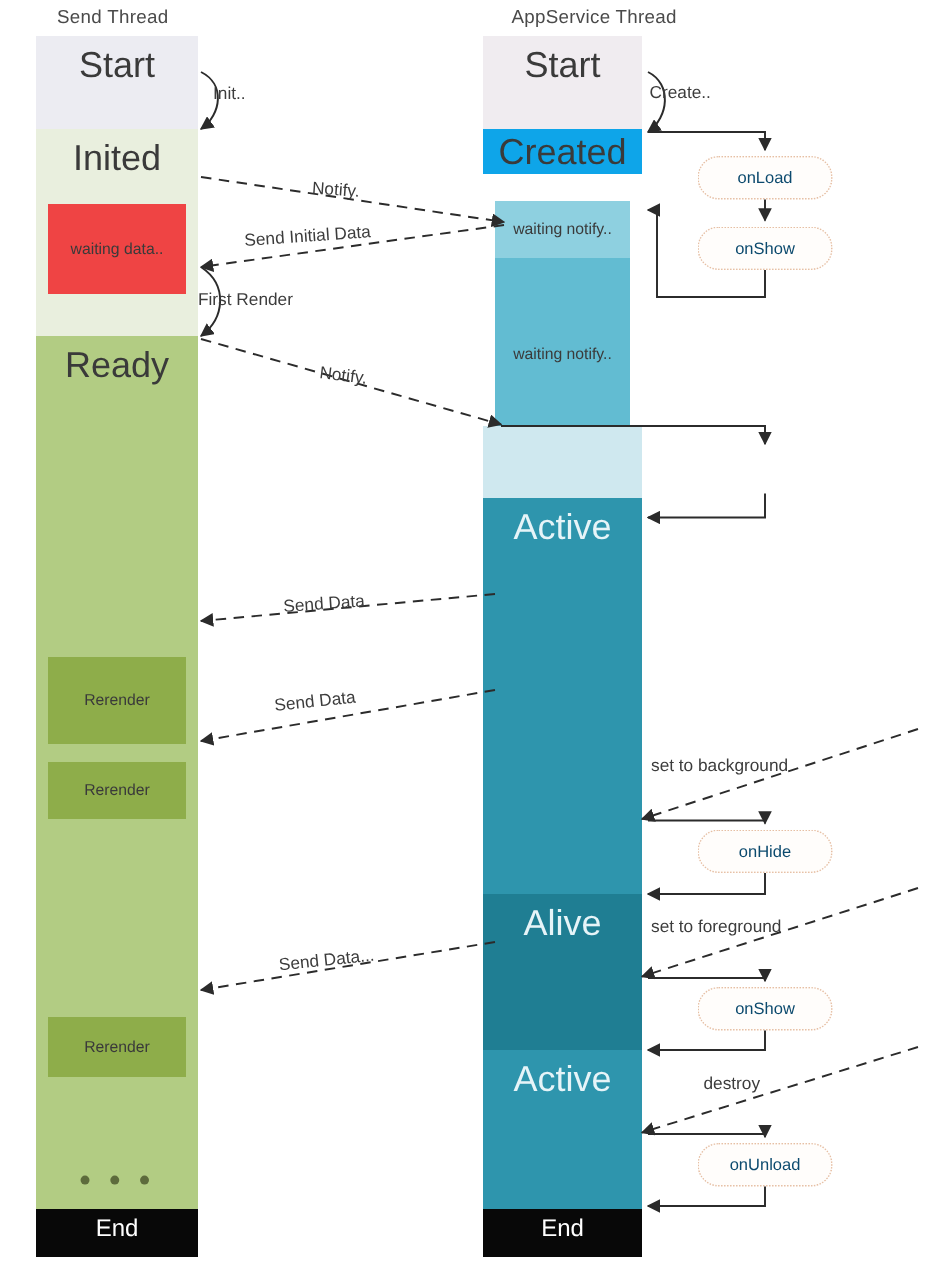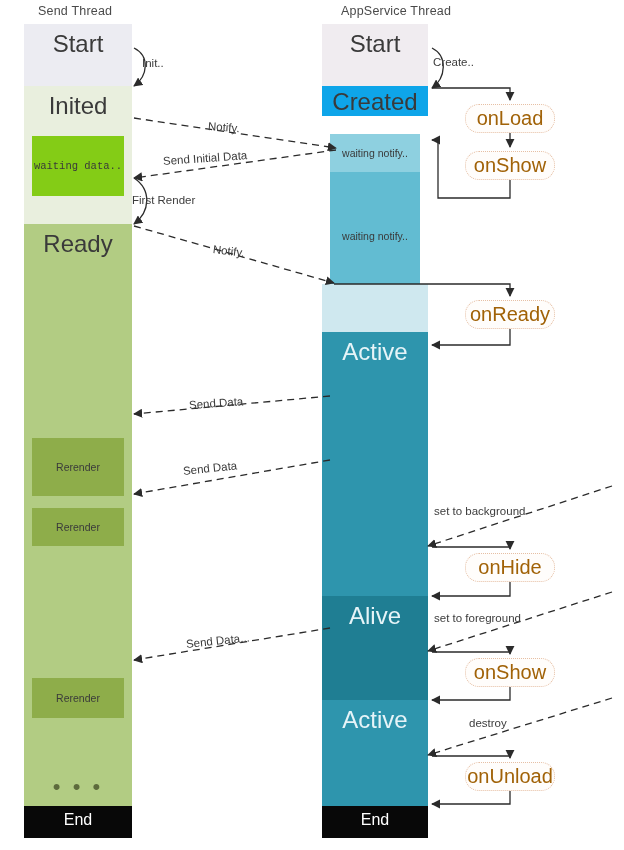--- a/index.html
+++ b/index.html
@@ -37,22 +37,22 @@
     position:absolute;left:0;right:0;text-align:center;
     font-size:10.5px;white-space:nowrap;
   }
 
   .hook{
     position:absolute;
     box-sizing:border-box;
     border:1px dotted #e6bfa4;
     border-radius:14px;
     background:#fffdfb;
-    color:#a16207;
-    font-size:20px;
+    color:#0c4a6e;
+    font-size:11px;
     display:flex;align-items:center;justify-content:center;
     white-space:nowrap;
   }
 
   .edge-label{
     position:absolute;
     font-size:11.5px;
     color:#3c3c3c;
     white-space:nowrap;
     background:transparent;
@@ -77,21 +77,21 @@
   <div class="lane" id="lane-view" style="left:24px;top:24px;width:108px;height:814px;">
 
     <div class="band" style="top:0px;height:62px;background:#ececf2;">
       <div class="lbl big-lbl">Start</div>
     </div>
 
     <div class="band" style="top:62px;height:138px;background:#e9efde;">
       <div class="lbl big-lbl">Inited</div>
     </div>
 
-    <div class="sub" style="left:8px;top:94px;width:92px;height:60px;background:#84cc16;font-family:Liberation Mono, monospace;">
+    <div class="sub" style="left:8px;top:94px;width:92px;height:60px;background:#ef4444;">
       <div class="slbl" style="top:24px;">waiting data..</div>
     </div>
 
     <div class="band" style="top:200px;height:582px;background:#b2cc83;">
       <div class="lbl big-lbl">Ready</div>
     </div>
 
     <div class="sub" style="left:8px;top:396px;width:92px;height:58px;background:#8ead4a;">
       <div class="slbl" style="top:23px;">Rerender</div>
     </div>
@@ -146,23 +146,20 @@
     <div class="band" style="top:782px;height:32px;background:#080808;">
       <div class="lbl" style="top:5px;font-size:16px;color:#ffffff;">End</div>
     </div>
   </div>
 
   <div class="hook" style="left:465px;top:104px;width:90px;height:29px;">
     <span>onLoad</span>
   </div>
   <div class="hook" style="left:465px;top:151px;width:90px;height:29px;">
     <span>onShow</span>
-  </div>
-  <div class="hook" style="left:465px;top:300px;width:90px;height:29px;">
-    <span>onReady</span>
   </div>
   <div class="hook" style="left:465px;top:553px;width:90px;height:29px;">
     <span>onHide</span>
   </div>
   <div class="hook" style="left:465px;top:658px;width:90px;height:29px;">
     <span>onShow</span>
   </div>
   <div class="hook" style="left:465px;top:762px;width:90px;height:29px;">
     <span>onUnload</span>
   </div>

